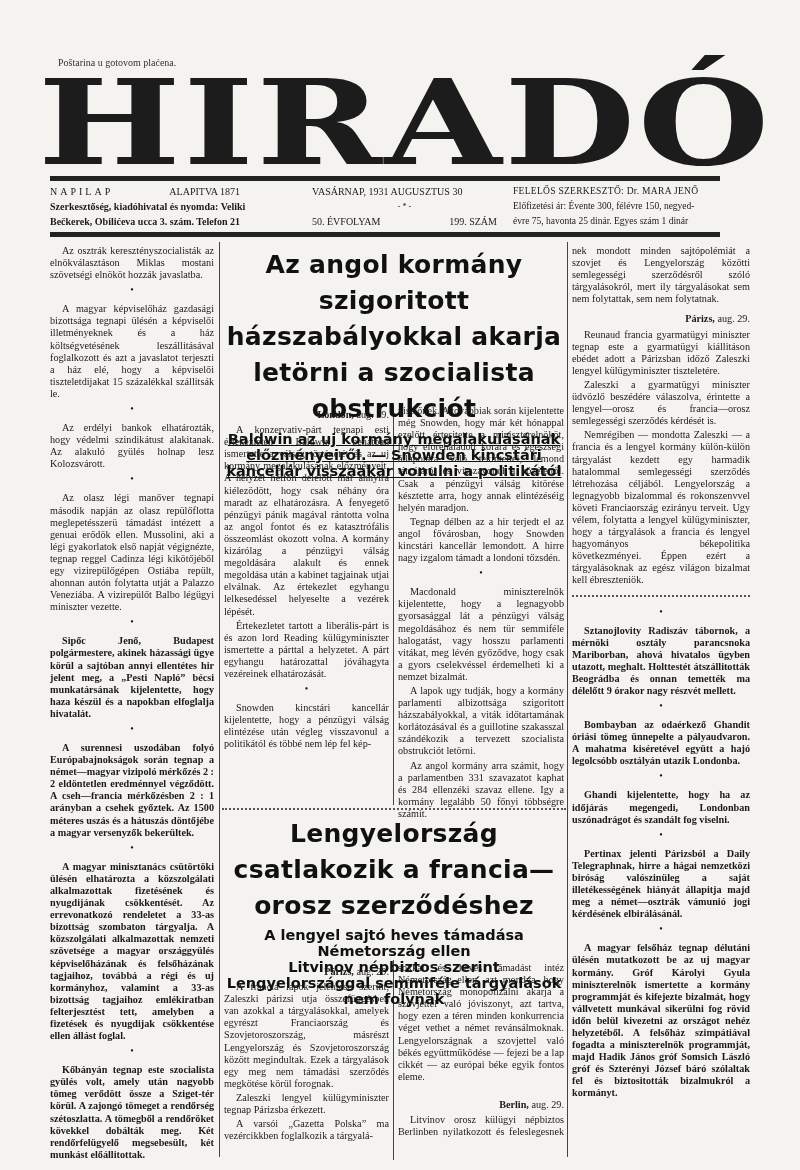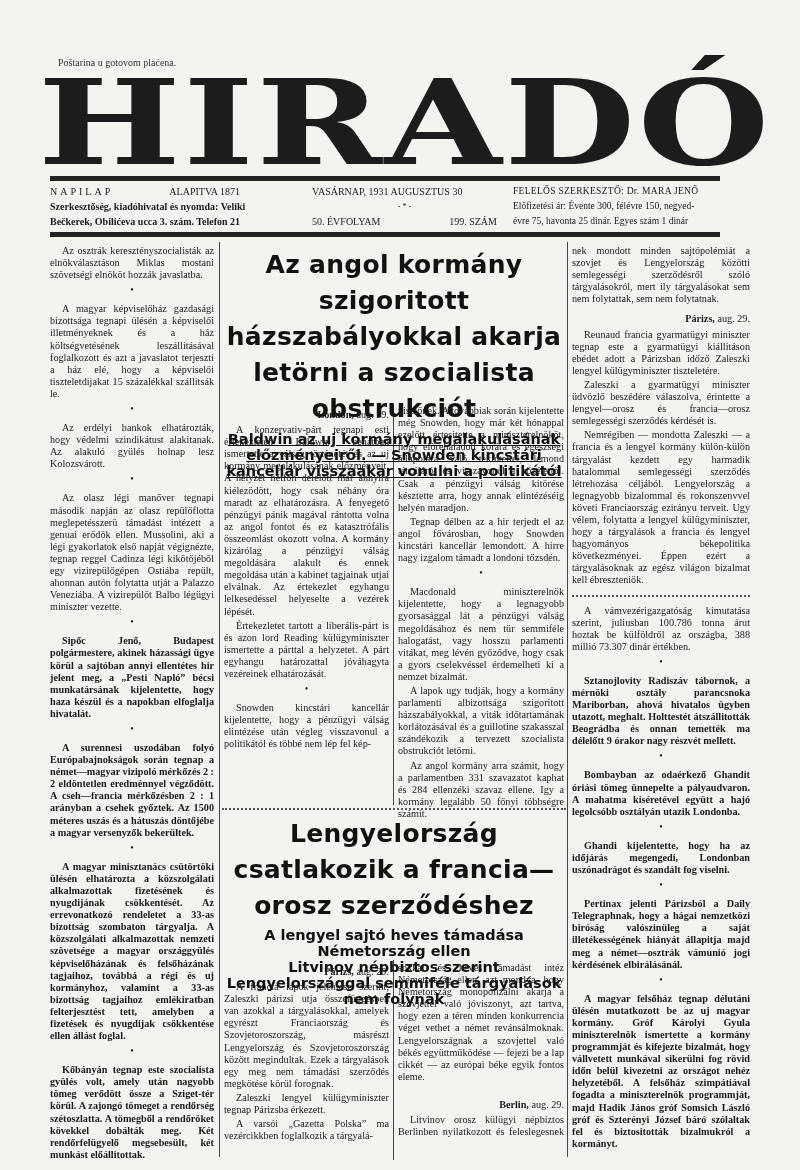--- a/index.html
+++ b/index.html
@@ -127,24 +127,23 @@
   <p style="height:24px;overflow:hidden;">Litvinov orosz külügyi népbiztos Berlinben nyilatkozott és feleslegesnek mondott minden sajtópolémiát a szovjet és Lengyelország közötti semlegességi szerződésről szóló tárgyalásokról, mert ily tárgyalásokat sem nem folytattak, sem nem folytatnak.</p>
 </div>
 
 <div class="col" style="left:572px;top:245px;width:178px;">
   <p style="text-indent:0;">nek mondott minden sajtópolémiát a szovjet és Lengyelország közötti semlegességi szerződésről szóló tárgyalásokról, mert ily tárgyalásokat sem nem folytattak, sem nem folytatnak.</p>
   <div class="dateline" style="margin-top:8px;"><b>Párizs,</b> <span>aug. 29.</span></div>
   <p>Reunaud francia gyarmatügyi miniszter tegnap este a gyarmatügyi kiállitáson ebédet adott a Párizsban időző Zaleszki lengyel külügyminiszter tiszteletére.</p>
   <p>Zaleszki a gyarmatügyi miniszter üdvözlő beszédére válaszolva, érintette a lengyel—orosz és francia—orosz semlegességi szerződés kérdését is.</p>
   <p>Nemrégiben — mondotta Zaleszki — a francia és a lengyel kormány külön-külön tárgyalást kezdett egy harmadik hatalommal semlegességi szerződés létrehozása céljából. Lengyelország a legnagyobb bizalommal és rokonszenvvel követi Franciaország ezirányu terveit. Ugy vélem, folytatta a lengyel külügyminiszter, hogy a tárgyalások a francia és lengyel hagyományos békepolitika következményei. Éppen ezért a tárgyalásoknak az egész világon bizalmat kell ébreszteniök.</p>
   <div class="dotted" style="margin:8px 0 8px;"></div>
-  <p>A vámvezérigazgatóság kimutatása szerint, juliusban 100.786 tonna árut hoztak be külföldről az országba, 388 millió 73.307 dinár értékben.</p>
   <div class="sep">•</div>
   <p class="bold">Sztanojlovity Radiszáv tábornok, a mérnöki osztály parancsnoka Mariborban, ahová hivatalos ügyben utazott, meghalt. Holttestét átszállitották Beográdba és onnan temették ma délelőtt 9 órakor nagy részvét mellett.</p>
   <div class="sep">•</div>
   <p class="bold">Bombayban az odaérkező Ghandit óriási tömeg ünnepelte a pályaudvaron. A mahatma kiséretével együtt a hajó legolcsóbb osztályán utazik Londonba.</p>
   <div class="sep">•</div>
   <p class="bold">Ghandi kijelentette, hogy ha az időjárás megengedi, Londonban uszónadrágot és szandált fog viselni.</p>
   <div class="sep">•</div>
-  <p class="bold">Pertinax jelenti Párizsból a Daily Telegraphnak, hogy a hágai nemzetközi biróság valószinüleg a saját illetékességének hiányát állapitja majd meg a német—osztrák vámunió jogi kérdésének elbirálásánál.</p>
+  <p class="bold">Pertinax jelenti Párizsból a Daily Telegraphnak, hirre a hágai nemzetközi biróság valószinüleg a saját illetékességének hiányát állapitja majd meg a német—osztrák vámunió jogi kérdésének elbirálásánál.</p>
   <div class="sep">•</div>
   <p class="bold">A magyar felsőház tegnap délutáni ülésén mutatkozott be az uj magyar kormány. Gróf Károlyi Gyula miniszterelnök ismertette a kormány programmját és kifejezte bizalmát, hogy vállvetett munkával sikerülni fog rövid időn belül kivezetni az országot nehéz helyzetéből. A felsőház szimpátiával fogadta a miniszterelnök programmját, majd Hadik János gróf Somsich László gróf és Szterényi József báró szólaltak fel és biztositották bizalmukról a kormányt.</p>
 </div>
 
 </body></html>

